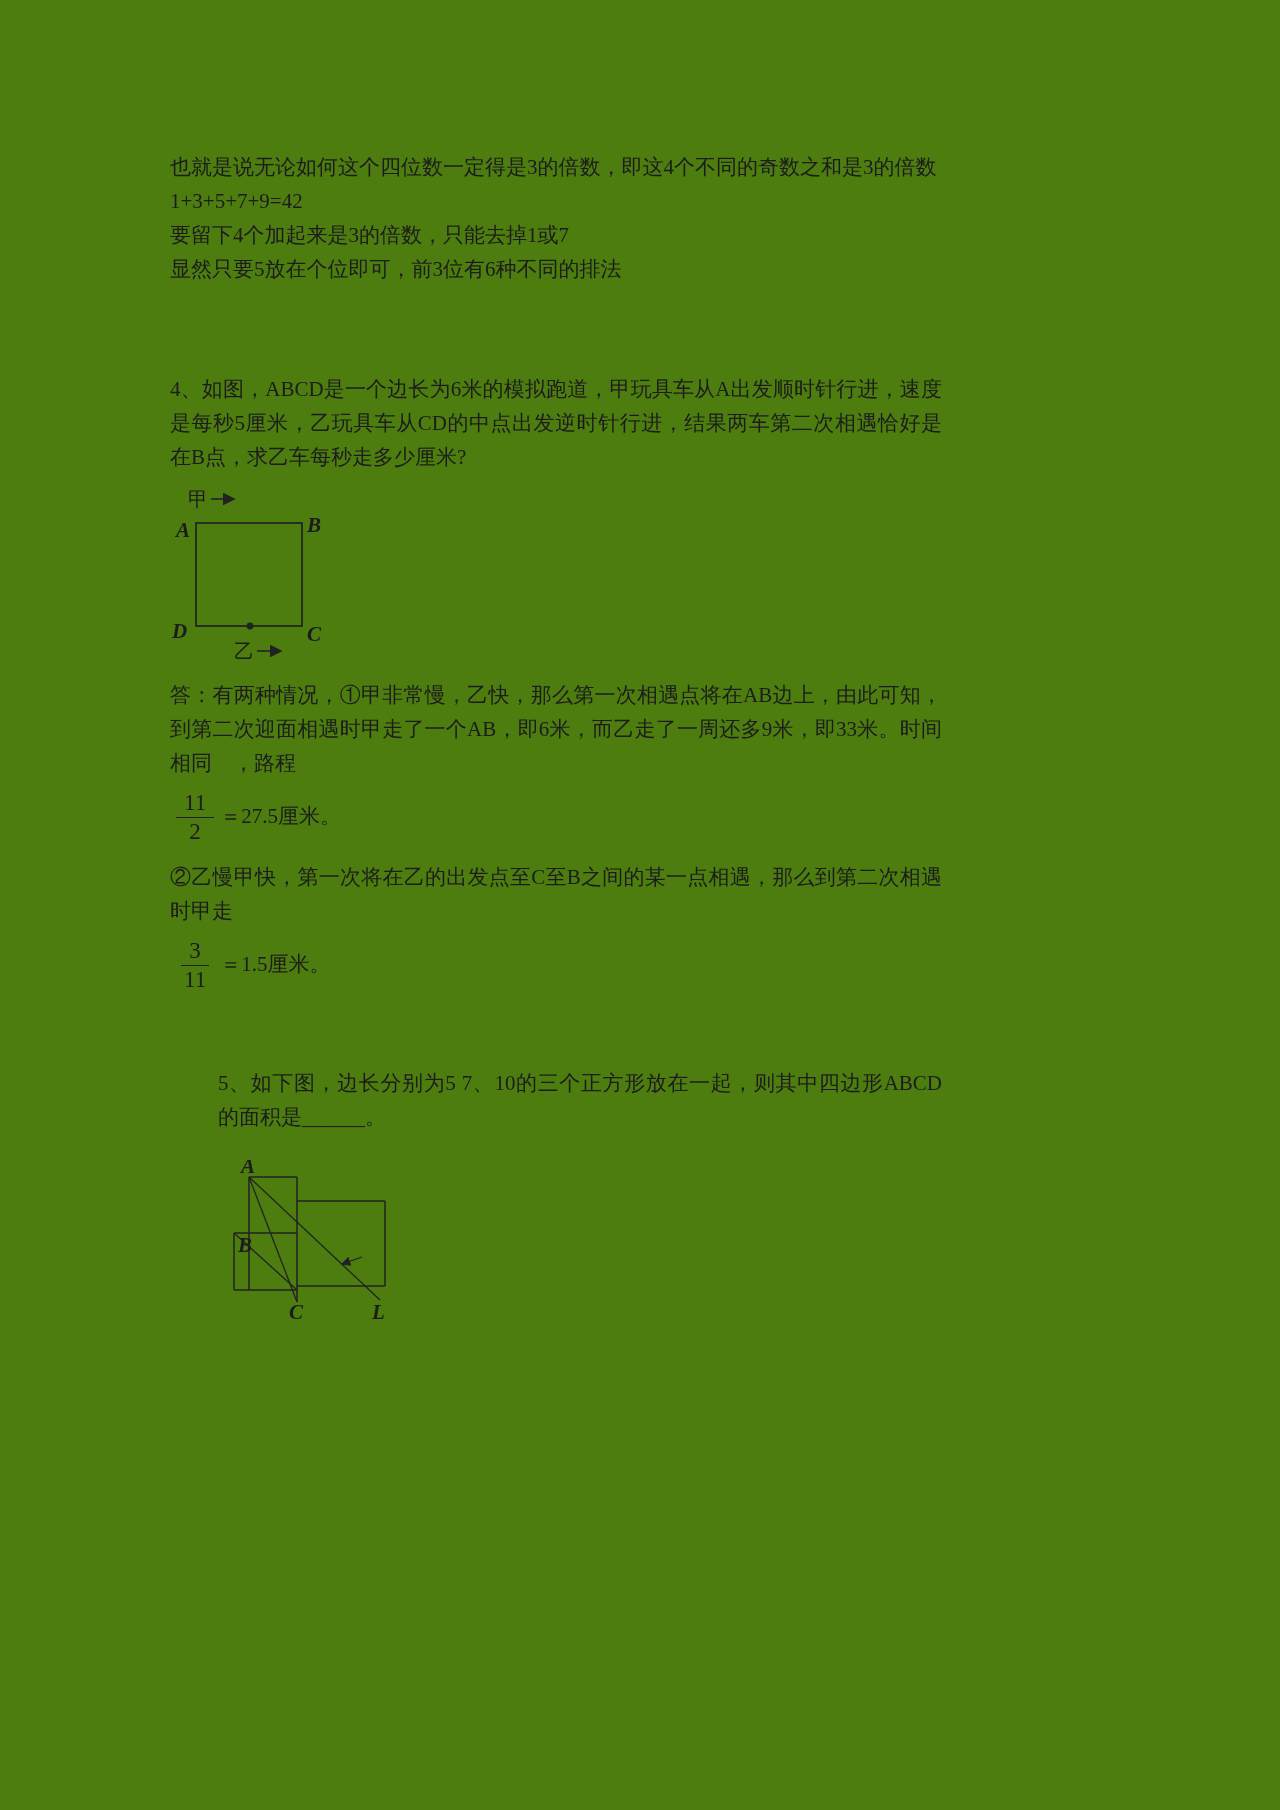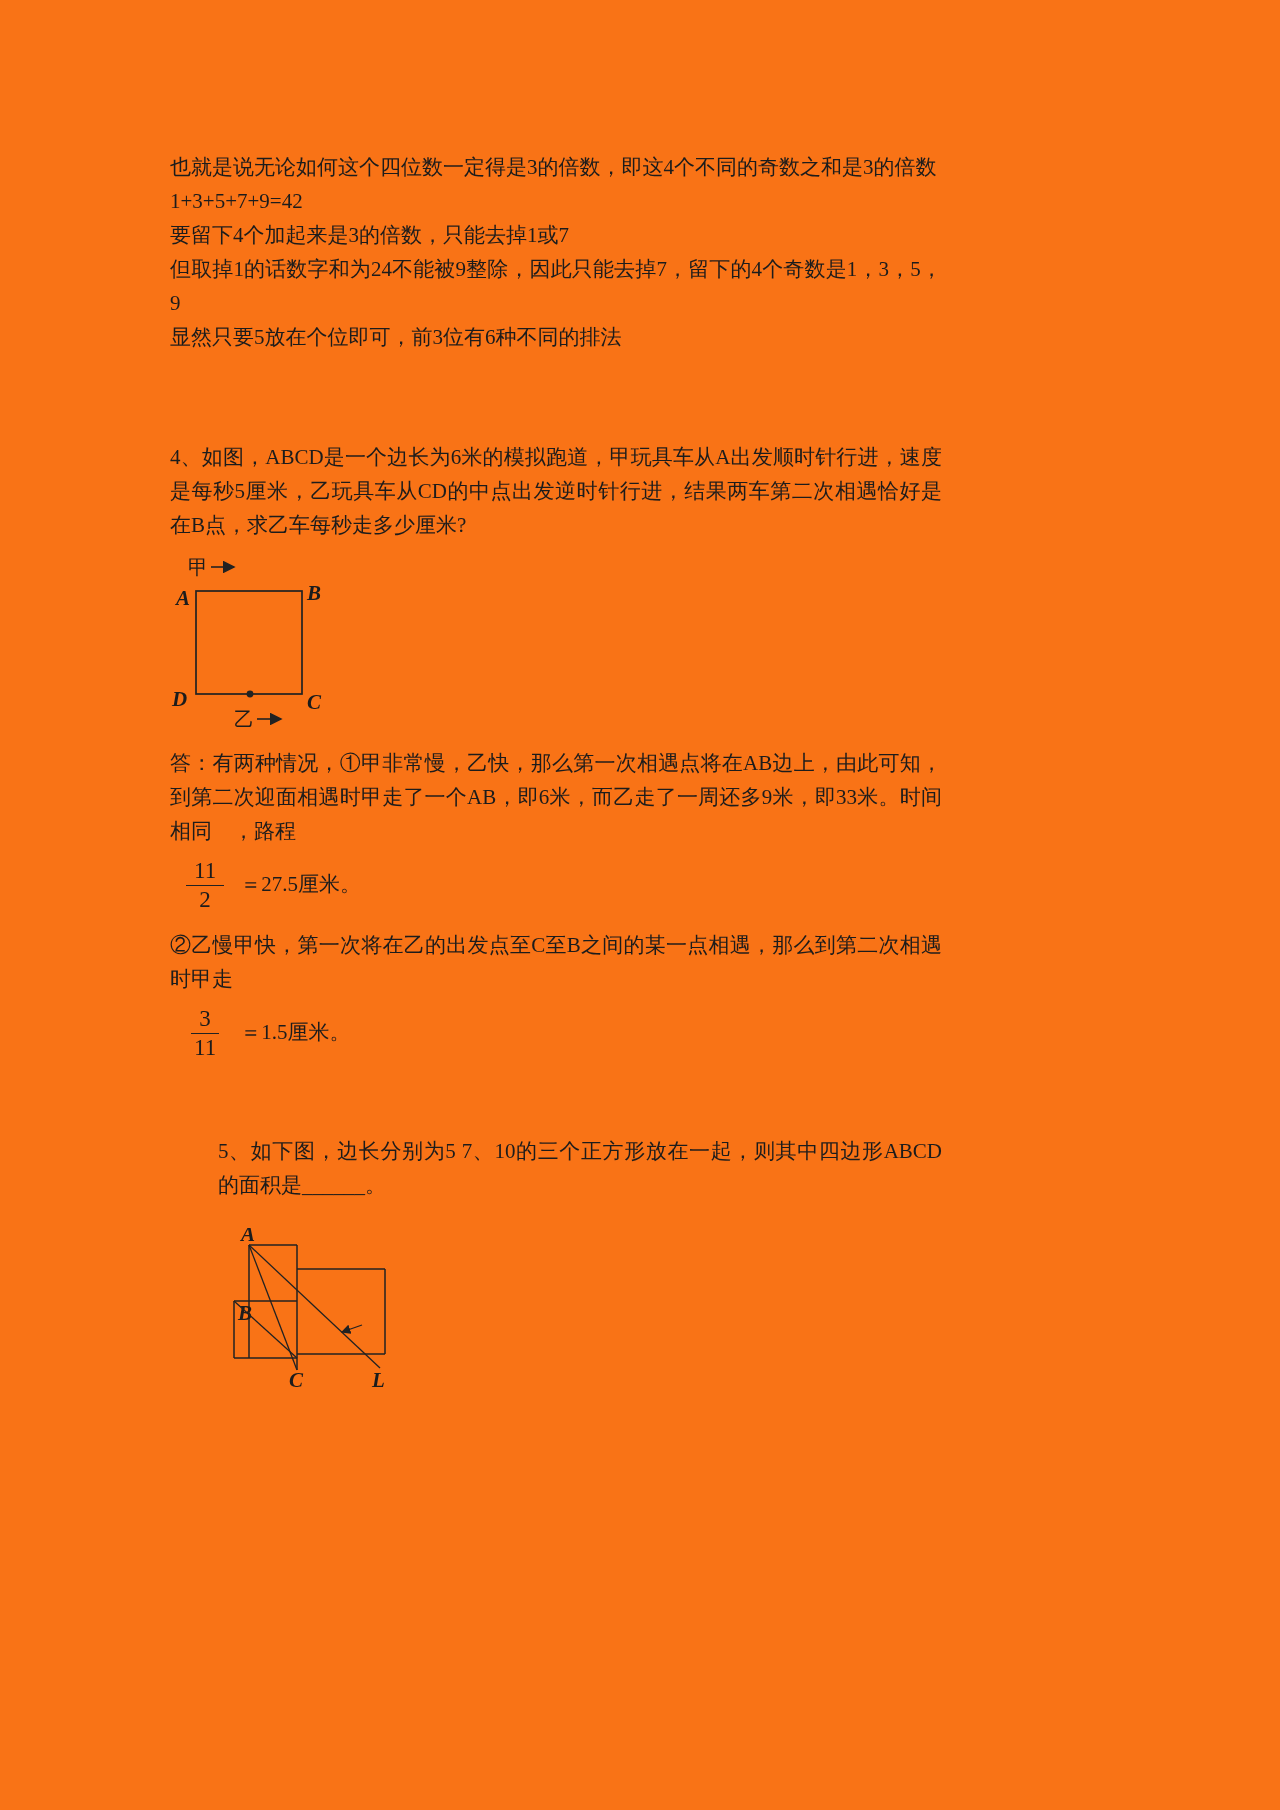--- a/index.html
+++ b/index.html
@@ -5,21 +5,21 @@
   * { margin: 0; padding: 0; box-sizing: border-box; }
   html, body { background: #ffffff; }
   body {
     font-family: "Liberation Serif", "DejaVu Serif", serif;
     color: #1c1c1c;
   }
   .page {
     position: relative;
     width: 1280px;
     height: 1810px;
-    background: #f97316;
+    background: #4d7c0f;
     overflow: hidden;
   }
   .content {
     position: absolute;
     left: 170px;
     top: 150px;
     width: 772px;
     font-size: 21px;
     line-height: 34px;
     text-align: justify;
@@ -29,21 +29,21 @@
   .q5-block { margin-top: 72px; margin-left: 48px; }
   .diagram1 { margin-top: 12px; margin-left: -2px; display: block; }
   .diagram2 { margin-top: 26px; margin-left: 4px; display: block; }
   .answer-p { margin-top: 14px; }
   .frac-line { margin-top: 10px; margin-bottom: 6px; }
   .fraction {
     display: inline-flex;
     flex-direction: column;
     align-items: center;
     vertical-align: middle;
-    margin: 0 16px;
+    margin: 0 6px;
     font-size: 23px;
     line-height: 1.15;
   }
   .fraction .num { padding: 0 8px 1px 8px; border-bottom: 1.6px solid #222; }
   .fraction .den { padding: 1px 8px 0 8px; }
   .solution { margin-top: 16px; margin-left: 14px; line-height: 37px; }
   svg text {
     font-family: "Liberation Serif", "DejaVu Serif", serif;
     fill: #1c1c1c;
   }
@@ -54,21 +54,20 @@
 </head>
 <body>
 
 <div class="page">
   <div class="content">
 
     <div class="intro">
       <div class="line">也就是说无论如何这个四位数一定得是3的倍数，即这4个不同的奇数之和是3的倍数</div>
       <div class="line">1+3+5+7+9=42</div>
       <div class="line">要留下4个加起来是3的倍数，只能去掉1或7</div>
-      <div class="line">但取掉1的话数字和为24不能被9整除，因此只能去掉7，留下的4个奇数是1，3，5，9</div>
       <div class="line">显然只要5放在个位即可，前3位有6种不同的排法</div>
     </div>
 
     <div class="q4-block">
       <div class="line">4、如图，ABCD是一个边长为6米的模拟跑道，甲玩具车从A出发顺时针行进，速度是每秒5厘米，乙玩具车从CD的中点出发逆时针行进，结果两车第二次相遇恰好是在B点，求乙车每秒走多少厘米?</div>
 
       <svg class="diagram1" width="175" height="178" viewBox="0 0 175 178">
         <defs>
           <marker id="arrow1" markerWidth="9" markerHeight="8" refX="7" refY="4" orient="auto">
             <path d="M0,0 L8,4 L0,8 z" fill="#222"></path>

